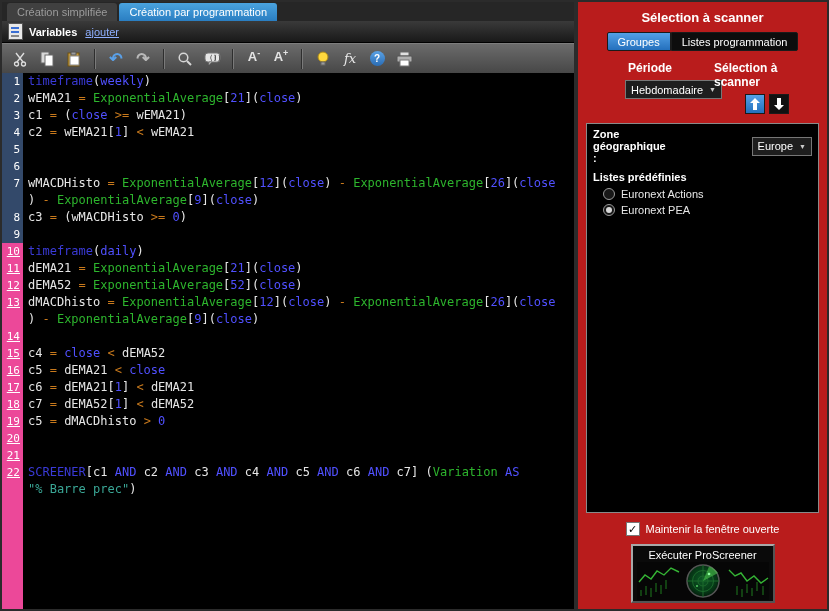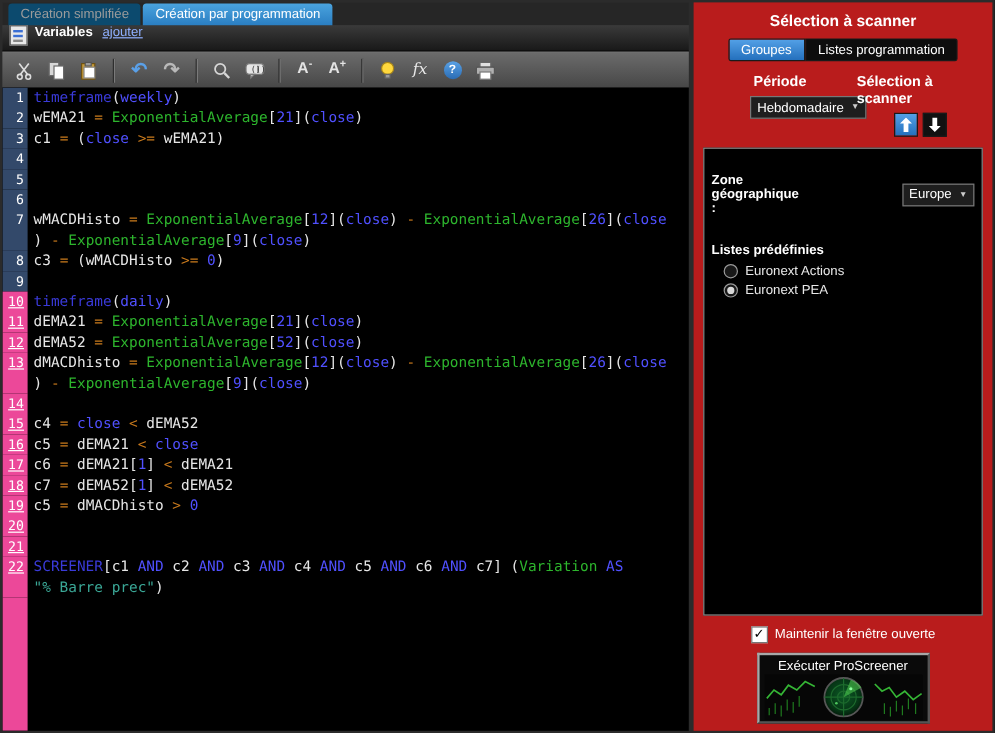--- a/index.html
+++ b/index.html
@@ -6,23 +6,23 @@
   body{
     width:829px;height:611px;position:relative;overflow:hidden;
     background:#2b2b2b;
     font-family:"Liberation Sans", sans-serif;
     -webkit-font-smoothing:antialiased;
   }
   
   .left-panel{position:absolute;left:2px;top:2px;width:572px;height:607px;background:#303030;}
   .tabs-row{height:19px;background:#262626;display:flex;align-items:flex-end;padding-left:5px;gap:2px;}
   .tab{height:18px;line-height:18px;font-size:11px;padding:0 10px;border-radius:3px 3px 0 0;cursor:default;}
-  .tab.inactive{background:#0c4a6e;color:#9b9b9b;margin-top:28px;}
+  .tab.inactive{background:#404040;color:#9b9b9b;margin-top:28px;}
   .tab.active{background:linear-gradient(#4aa3de,#2a7ec2);color:#fff;}
-  .vars-bar{height:21px;background:linear-gradient(#3a3a3a,#191919);display:flex;align-items:flex-start;padding:0 6px;border-bottom:1px solid #000;}
+  .vars-bar{height:21px;background:linear-gradient(#3a3a3a,#191919);display:flex;align-items:center;padding:0 6px;border-bottom:1px solid #000;}
   .vars-bar .vicon{width:13px;height:15px;background:#e8e8e8;border:1px solid #555;margin-right:6px;position:relative;}
   .vars-bar .vicon::after{content:"";position:absolute;left:2px;top:3px;width:8px;height:2px;background:#3b6fd4;box-shadow:0 4px 0 #3b6fd4, 0 8px 0 #888;}
   .vars-label{color:#fff;font-weight:bold;font-size:11px;margin-right:8px;}
   .vars-add{color:#8fb0ff;font-size:11px;text-decoration:underline;cursor:pointer;}
   .icon-toolbar{height:29px;background:linear-gradient(#6b6b6b,#474747);border-top:1px solid #7d7d7d;border-bottom:1px solid #262626;display:flex;align-items:center;padding:0 8px;gap:7px;}
   .tb-icon{width:20px;height:20px;display:flex;align-items:center;justify-content:center;cursor:pointer;}
   .tb-sep{width:1px;height:20px;background:#2e2e2e;border-right:1px solid #7a7a7a;margin:0 3px;}
   .glyph{font-size:16px;line-height:16px;}
   .undo{color:#5aa0e8;font-weight:bold;}
   .redo{color:#b9b9b9;font-weight:bold;}
@@ -58,21 +58,21 @@
   .rp-col.c1{width:128px;}
   .rp-col.c2{flex:1;}
   .rp-col-label{color:#fff;font-size:12px;font-weight:bold;}
   .dropdown{background:#1e1e1e;border:1px solid #777;color:#fff;font-size:11px;height:17px;display:flex;align-items:center;padding:0 5px;gap:6px;cursor:pointer;margin-left:47px;}
   .dropdown .caret{font-size:7px;color:#ccc;}
   .updown{display:flex;gap:4px;}
   .ud-btn{width:20px;height:20px;border:1px solid #1a1a1a;display:flex;align-items:center;justify-content:center;cursor:pointer;padding:0;}
   .ud-btn.up{background:linear-gradient(#53a0e6,#2470bd);}
   .ud-btn.down{background:#111;}
   .list-panel{flex:1;background:#000;border:1px solid #8a8a8a;margin-top:9px;overflow:hidden;}
-  .zone-row{display:flex;align-items:center;justify-content:flex-start;padding:20px 6px;gap:36px;}
+  .zone-row{display:flex;align-items:center;justify-content:flex-start;padding:4px 6px;gap:36px;}
   .zone-label{color:#fff;font-size:11px;font-weight:bold;}
   .lists-header{color:#fff;font-size:11px;font-weight:bold;padding:3px 6px;}
   .list-item{display:flex;gap:6px;padding:2px 6px 2px 16px;cursor:pointer;}
   .radio{width:10px;height:10px;border-radius:50%;border:1px solid #9a9a9a;background:#181818;position:relative;flex:none;}
   .radio.selected::after{content:"";position:absolute;left:2px;top:2px;width:6px;height:6px;border-radius:50%;background:#d8d8d8;}
   .list-item-label{color:#e8e8e8;font-size:11px;}
   .keep-open{display:flex;align-items:center;justify-content:center;gap:6px;margin-top:9px;cursor:pointer;}
   .checkbox{width:12px;height:12px;background:#fff;border:1px solid #777;color:#000;font-size:11px;line-height:12px;text-align:center;flex:none;}
   .keep-open-label{color:#fff;font-size:11px;}
   .execute-btn{margin:8px auto 0 auto;width:140px;border:2px outset #a8a8a8;background:#0a0a0a;cursor:pointer;display:flex;flex-direction:column;align-items:center;padding-bottom:1px;}
@@ -171,20 +171,21 @@
       <div class="code-line">
         <div class="gutter g-blue">2</div>
         <div class="code-content"><div class="code-row"><span class="tok-vr">wEMA21 </span><span class="tok-op">= </span><span class="tok-fn">ExponentialAverage</span><span class="tok-pl">[</span><span class="tok-cn">21</span><span class="tok-pl">](</span><span class="tok-cn">close</span><span class="tok-pl">)</span></div></div>
       </div>
       <div class="code-line">
         <div class="gutter g-blue">3</div>
         <div class="code-content"><div class="code-row"><span class="tok-vr">c1 </span><span class="tok-op">= </span><span class="tok-pl">(</span><span class="tok-cn">close </span><span class="tok-op">&gt;= </span><span class="tok-vr">wEMA21</span><span class="tok-pl">)</span></div></div>
       </div>
       <div class="code-line">
         <div class="gutter g-blue">4</div>
+        <div class="code-content"><div class="code-row"><span class="tok-vr">c2 </span><span class="tok-op">= </span><span class="tok-vr">wEMA21</span><span class="tok-pl">[</span><span class="tok-cn">1</span><span class="tok-pl">] </span><span class="tok-op">&lt; </span><span class="tok-vr">wEMA21</span></div></div>
       </div>
       <div class="code-line">
         <div class="gutter g-blue">5</div>
         <div class="code-content"><div class="code-row">&nbsp;</div></div>
       </div>
       <div class="code-line">
         <div class="gutter g-blue">6</div>
         <div class="code-content"><div class="code-row">&nbsp;</div></div>
       </div>
       <div class="code-line">

